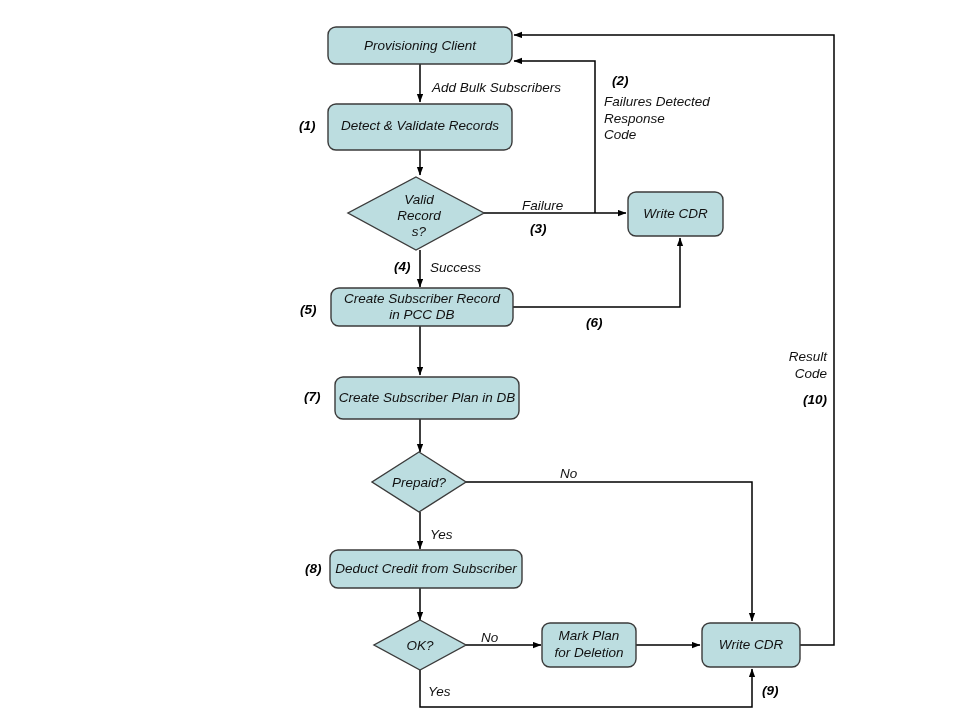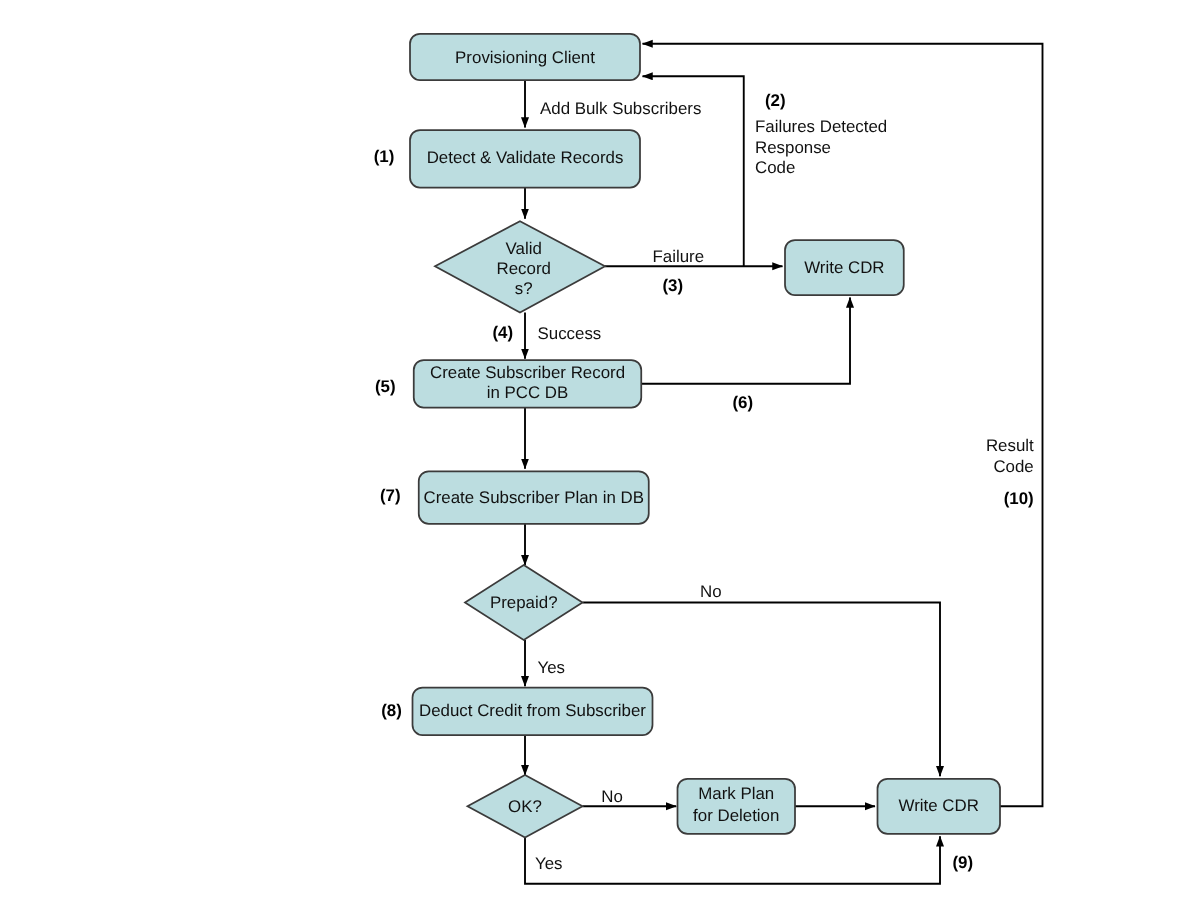--- a/index.html
+++ b/index.html
@@ -10,20 +10,21 @@
   body {
     width: 960px;
     height: 720px;
     font-family: "Liberation Sans", sans-serif;
     overflow: hidden;
   }
   #flowchart-root {
     position: relative;
     width: 960px;
     height: 720px;
+    font-style: italic;
   }
   svg#diagram {
     display: block;
     width: 960px;
     height: 720px;
   }
   .node-shape {
     fill: #bcdde0;
     stroke: #3b3b3b;
     stroke-width: 1.4;

